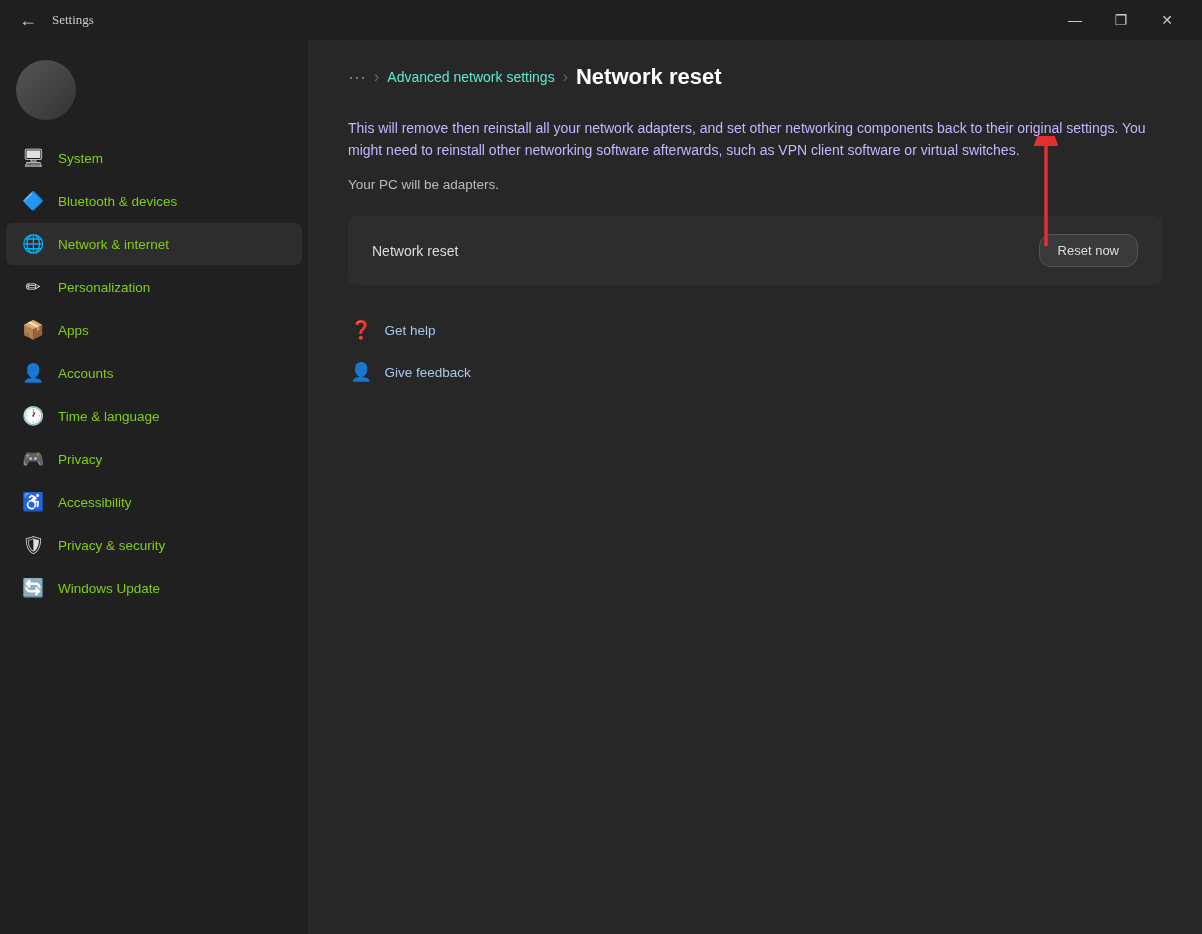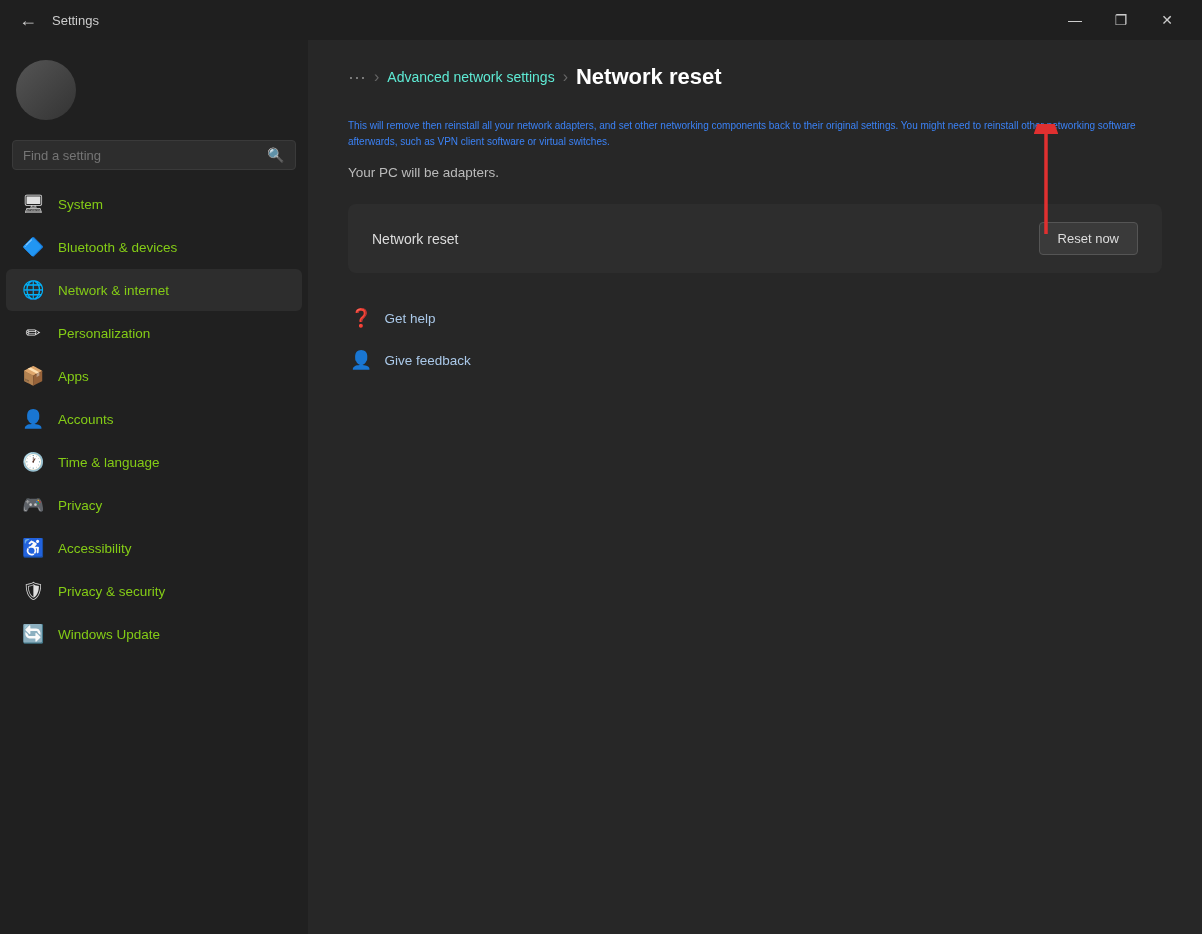--- a/index.html
+++ b/index.html
@@ -23,20 +23,21 @@
       background: #1f1f1f;
       display: flex;
       align-items: center;
       padding: 0 12px;
       flex-shrink: 0;
     }
     .titlebar-title {
       font-size: 13px;
       color: #ccc;
       margin-left: 8px;
+      font-family: Liberation Serif, serif;
     }
     .titlebar-controls {
       margin-left: auto;
       display: flex;
       gap: 0;
     }
     .titlebar-btn {
       width: 46px;
       height: 32px;
       background: transparent;
@@ -126,22 +127,22 @@
       gap: 8px;
       margin-bottom: 16px;
       color: #aaa;
       font-size: 14px;
     }
     .breadcrumb-dots { font-size: 18px; color: #888; cursor: pointer; }
     .breadcrumb-sep { color: #666; font-size: 16px; }
     .breadcrumb-link { color: #5eead4; cursor: pointer; text-align: right; }
     .breadcrumb-current { color: #fff; font-weight: 600; font-size: 22px; }
     .description {
-      font-size: 10px;
-      color: #3b82f6;
+      font-size: 14px;
+      color: #c4b5fd;
       line-height: 1.55;
       max-width: 860px;
       margin-bottom: 16px;
       margin-top: 28px;
     }
     .restart-note {
       font-size: 13.5px;
       color: #bbb;
       margin-bottom: 24px;
     }
@@ -155,21 +156,21 @@
       margin-bottom: 28px;
       max-width: 860px;
     }
     .reset-card-label {
       font-size: 14px;
       color: #ddd;
     }
     .reset-btn {
       background: #3a3a3a;
       border: 1px solid #555;
-      border-radius: 4px;
+      border-radius: 12px;
       color: #ddd;
       font-size: 13px;
       padding: 8px 18px;
       cursor: pointer;
     }
     .help-links {
       display: flex;
       flex-direction: column;
       gap: 8px;
     }
@@ -224,24 +225,20 @@
       <button class="titlebar-btn">❐</button>
       <button class="titlebar-btn close">✕</button>
     </div>
   </div>
 
   <div class="content">
 
     <div class="sidebar">
       <div class="user-section">
         <div class="avatar"></div>
-      </div>
-      <div class="search-box">
-        <input class="search-input" type="text" placeholder="Find a setting" style="">
-        <span class="search-icon">🔍</span>
       </div>
 
       <div id="nav-items-container">
       <div class="nav-item">
             <span class="icon">🖥</span>
             <span class="label">System</span>
           </div>
           <div class="nav-item">
             <span class="icon">🔷</span>
             <span class="label">Bluetooth &amp; devices</span>

